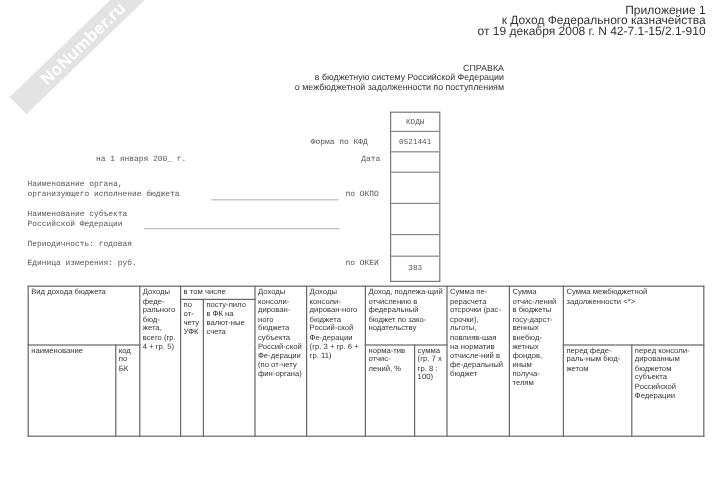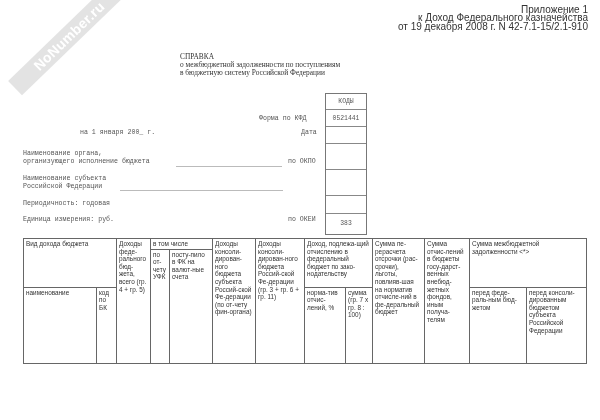--- a/index.html
+++ b/index.html
@@ -7,21 +7,21 @@
   .sans { font-family: "Liberation Sans", sans-serif; }
   .mono { font-family: "Liberation Mono", monospace; }
   .abs { position:absolute; }
   .watermark {
     position:absolute; left:-6px; top:26px; width:150px; text-align:center;
     transform: rotate(-44deg); transform-origin: center;
     font-family: "Liberation Sans", sans-serif; font-weight:bold; font-size:14px;
     color:#fff; background:#e3e3e3; padding:2px 0; letter-spacing:0.3px;
   }
   .appendix { right:12px; top:6px; text-align:right; font-size:10px; line-height:8.4px; color:#333; }
-  .title { left:180px; width:240px; top:53px; text-align:left; font-size:7.4px; line-height:8.2px; color:#333;font-family:Liberation Serif, serif; }
+  .title { left:180px; width:240px; top:53px; text-align:right; font-size:7.4px; line-height:8.2px; color:#333; }
   .m { font-size:6.6px; color:#555; white-space:nowrap; }
   .uline { position:absolute; height:0; border-top:1px solid #bbb; }
   .codes { position:absolute; left:325px; width:40px; border:1px solid #777; }
   .codes div { border-bottom:1px solid #888; box-sizing:border-box; font-size:6.4px; color:#555; text-align:center; }
   .codes div:last-child { border-bottom:none; }
   table.main {
     position:absolute; left:23px; top:238px; width:563px; border-collapse:collapse;
     font-family: "Liberation Sans", sans-serif; font-size:6.4px; line-height:7.6px; color:#333;
     table-layout:fixed;
   }
@@ -33,22 +33,22 @@
 <div class="watermark">NoNumber.ru</div>
 
 <div class="abs appendix sans">
   <div>Приложение 1</div>
   <div>к Доход Федерального казначейства</div>
   <div>от 19 декабря 2008 г. N 42-7.1-15/2.1-910</div>
 </div>
 
 <div class="abs title sans">
   <div>СПРАВКА</div>
+  <div>в бюджетную систему Российской Федерации</div>
   <div>о межбюджетной задолженности по поступлениям</div>
-  <div>в бюджетную систему Российской Федерации</div>
 </div>
 
 <div class="abs m mono" style="left:80px; top:129px;">на 1 января 200_ г.</div>
 <div class="abs m mono" style="left:23px; top:150px;">Наименование органа,</div>
 <div class="abs m mono" style="left:23px; top:158px;">организующего исполнение бюджета</div>
 <div class="uline" style="left:176px; width:106px; top:166px;"></div>
 <div class="abs m mono" style="left:23px; top:175px;">Наименование субъекта</div>
 <div class="abs m mono" style="left:23px; top:183px;">Российской Федерации</div>
 <div class="uline" style="left:120px; width:163px; top:190px;"></div>
 <div class="abs m mono" style="left:23px; top:200px;">Периодичность: годовая</div>

